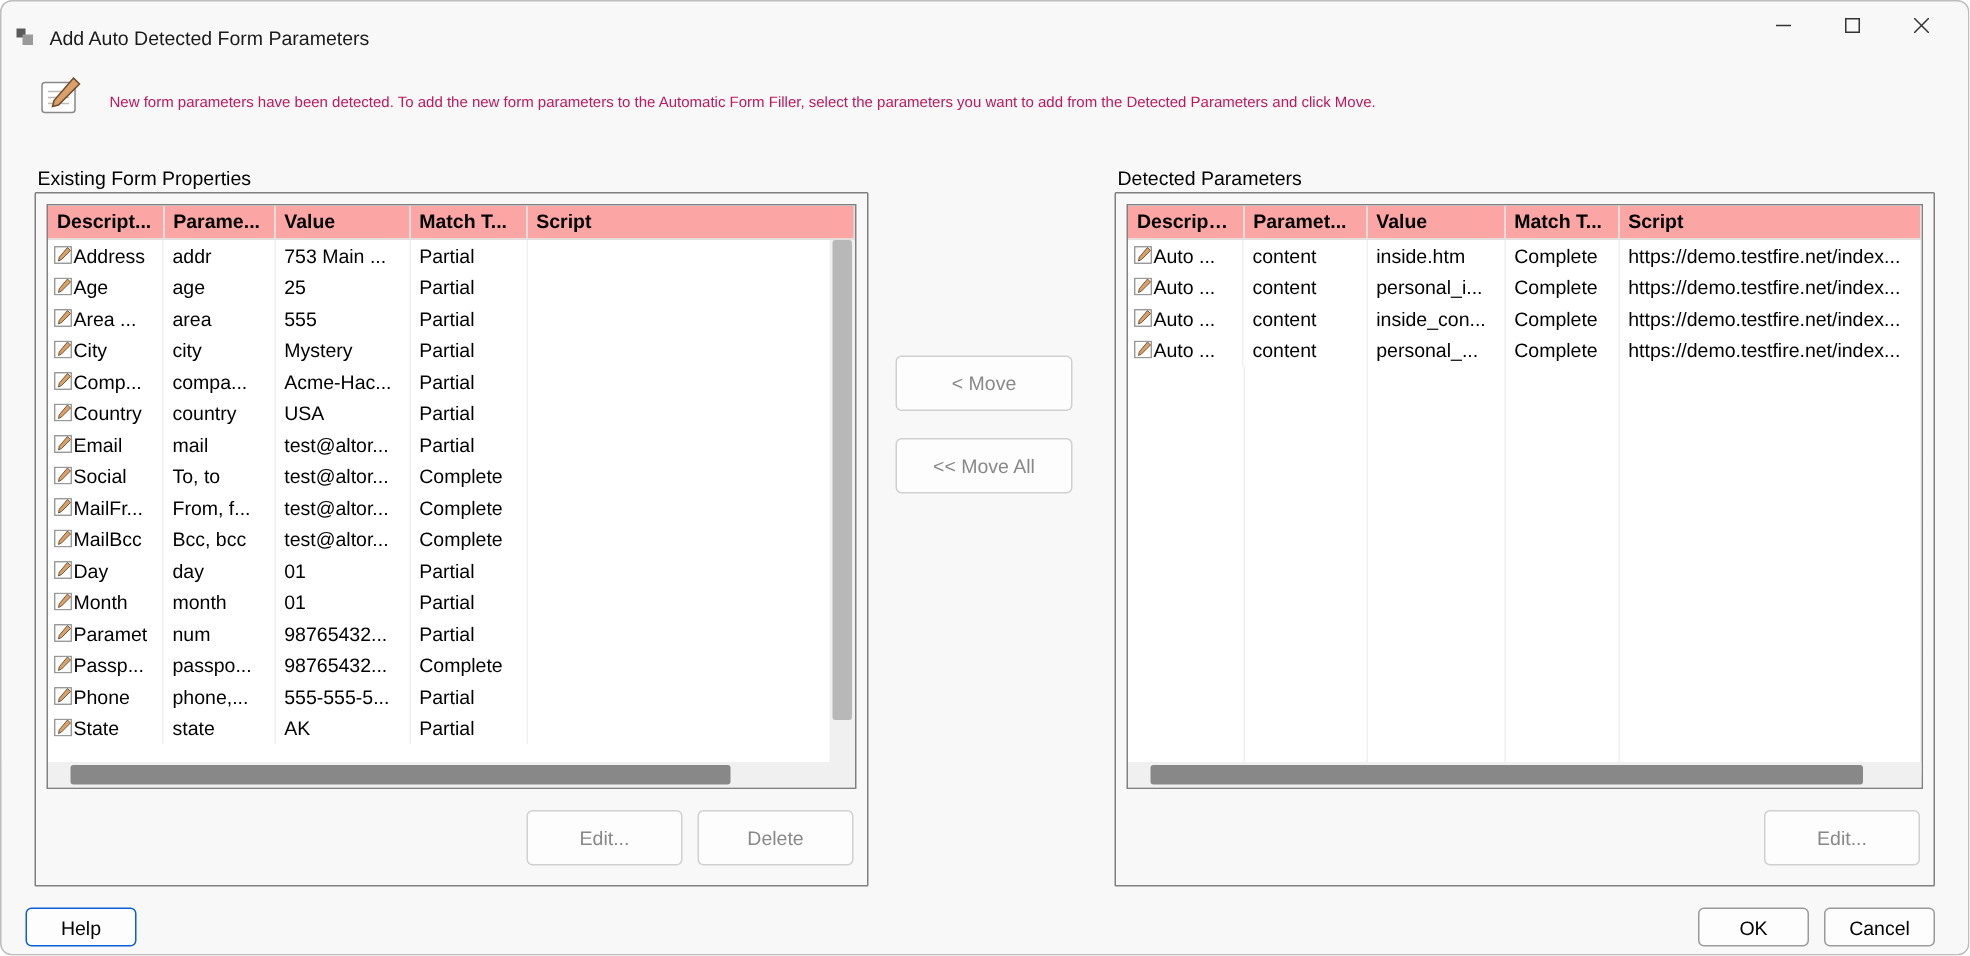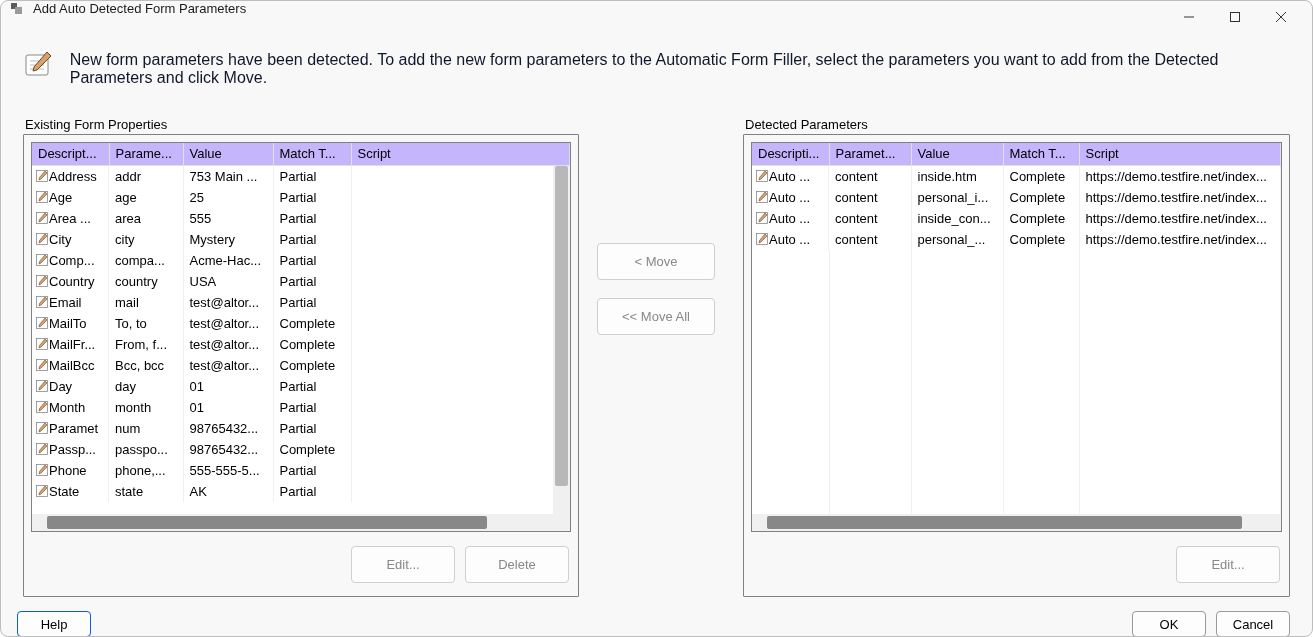--- a/index.html
+++ b/index.html
@@ -1,36 +1,36 @@
 <!DOCTYPE html>
 <html><head>
 <meta charset="utf-8">
 <style>
   * { box-sizing: border-box; }
   html, body { margin: 0; padding: 0; font-family: "Segoe UI", Tahoma, sans-serif; font-size: 13px; color: #000; background: #fff; }
   .window { width: 1313px; height: 637px; background: #f8f8f8; border: 1px solid #bdbdbd; border-radius: 8px; overflow: hidden; display: flex; flex-direction: column; position: relative; }
-  .titlebar { display: flex; align-items: flex-start; height: 32px; padding: 0 8px; }
+  .titlebar { display: flex; align-items: flex-end; height: 32px; padding: 0 8px; }
   .titlebar .app-icon { width: 16px; height: 16px; margin-right: 8px; display: inline-flex; align-items: center; justify-content: center; }
   .titlebar .title { flex: 1; font-size: 13px; color: #1a1a1a; }
   .win-controls { display: flex; }
   .win-btn { width: 46px; height: 32px; display: flex; align-items: center; justify-content: center; color: #333; }
   .win-btn svg { display: block; }
   .info-row { display: flex; align-items: flex-start; padding: 14px 22px 10px 22px; }
   .info-icon { width: 34px; height: 34px; display: flex; align-items: center; justify-content: center; margin-right: 16px; }
-  .info-text { font-size: 16px; color: #0f172a; padding-top: 4px; }
+  .info-text { font-size: 10px; color: #be185d; padding-top: 4px; margin-top: 12px; }
   .body { flex: 1; display: flex; padding: 0 22px 8px 22px; gap: 18px; align-items: flex-start; }
   .panel-wrap { display: flex; flex-direction: column; }
   .panel-wrap.left { width: 556px; }
   .panel-wrap.right { flex:1; }
   .panel-title { font-size: 13px; margin: 20px 0 2px 2px; }
   .panel { border: 1px solid #808080; background: #f8f8f8; padding: 7px; border-radius: 1px; }
   .table-container { border: 1px solid #808080; background: #fff; position: relative; }
   .table-scroll { height: 388px; overflow: hidden; position: relative; }
   table { border-collapse: collapse; table-layout: fixed; width: 100%; }
-  th { text-align: left; font-weight: 400; font-size: 13px; padding: 2px 6px; border-right: 1px solid #e0e0e0; border-bottom: 1px solid #e0e0e0; background: #c4b5fd; height: 22px; white-space: nowrap; overflow: hidden; text-overflow: ellipsis; }
+  th { text-align: left; font-weight: 700; font-size: 13px; padding: 2px 6px; border-right: 1px solid #e0e0e0; border-bottom: 1px solid #e0e0e0; background: #fca5a5; height: 22px; white-space: nowrap; overflow: hidden; text-overflow: ellipsis; }
   td { font-size: 13px; padding: 1px 6px; border-right: 1px solid #f0f0f0; height: 21px; white-space: nowrap; overflow: hidden; text-overflow: ellipsis; vertical-align: middle; }
   td.desc-cell { display: flex; align-items: center; gap: 0; padding-left: 3px; }
   .edit-icon { width: 14px; height: 14px; flex: 0 0 14px; display: inline-flex; align-items: center; justify-content: center; }
   .left .col-desc { width: 77px; }
   .left .col-param { width: 74px; }
   .left .col-value { width: 90px; }
   .left .col-match { width: 78px; }
   .left .col-script { width: auto; }
   .right .col-desc { width: 77px; }
   .right .col-param { width: 82px; }
@@ -226,21 +226,21 @@
                     <td></td>
                   </tr>
                   <tr>
                     <td class="desc-cell">
                       <span class="edit-icon">
                         <svg width="12" height="12" viewBox="0 0 12 12">
                           <rect x="0.5" y="0.5" width="11" height="11" fill="#fff" stroke="#888" stroke-width="0.8"></rect>
                           <polygon points="9,1 11,3 5,9 3,10 3.5,7.5" fill="#d9a06a" stroke="#6a4a2a" stroke-width="0.6"></polygon>
                         </svg>
                       </span>
-                      <span>MailTo</span>
+                      <span>Social</span>
                     </td>
                     <td>To, to</td>
                     <td>test@altor...</td>
                     <td>Complete</td>
                     <td></td>
                   </tr>
                   <tr>
                     <td class="desc-cell">
                       <span class="edit-icon">
                         <svg width="12" height="12" viewBox="0 0 12 12">

